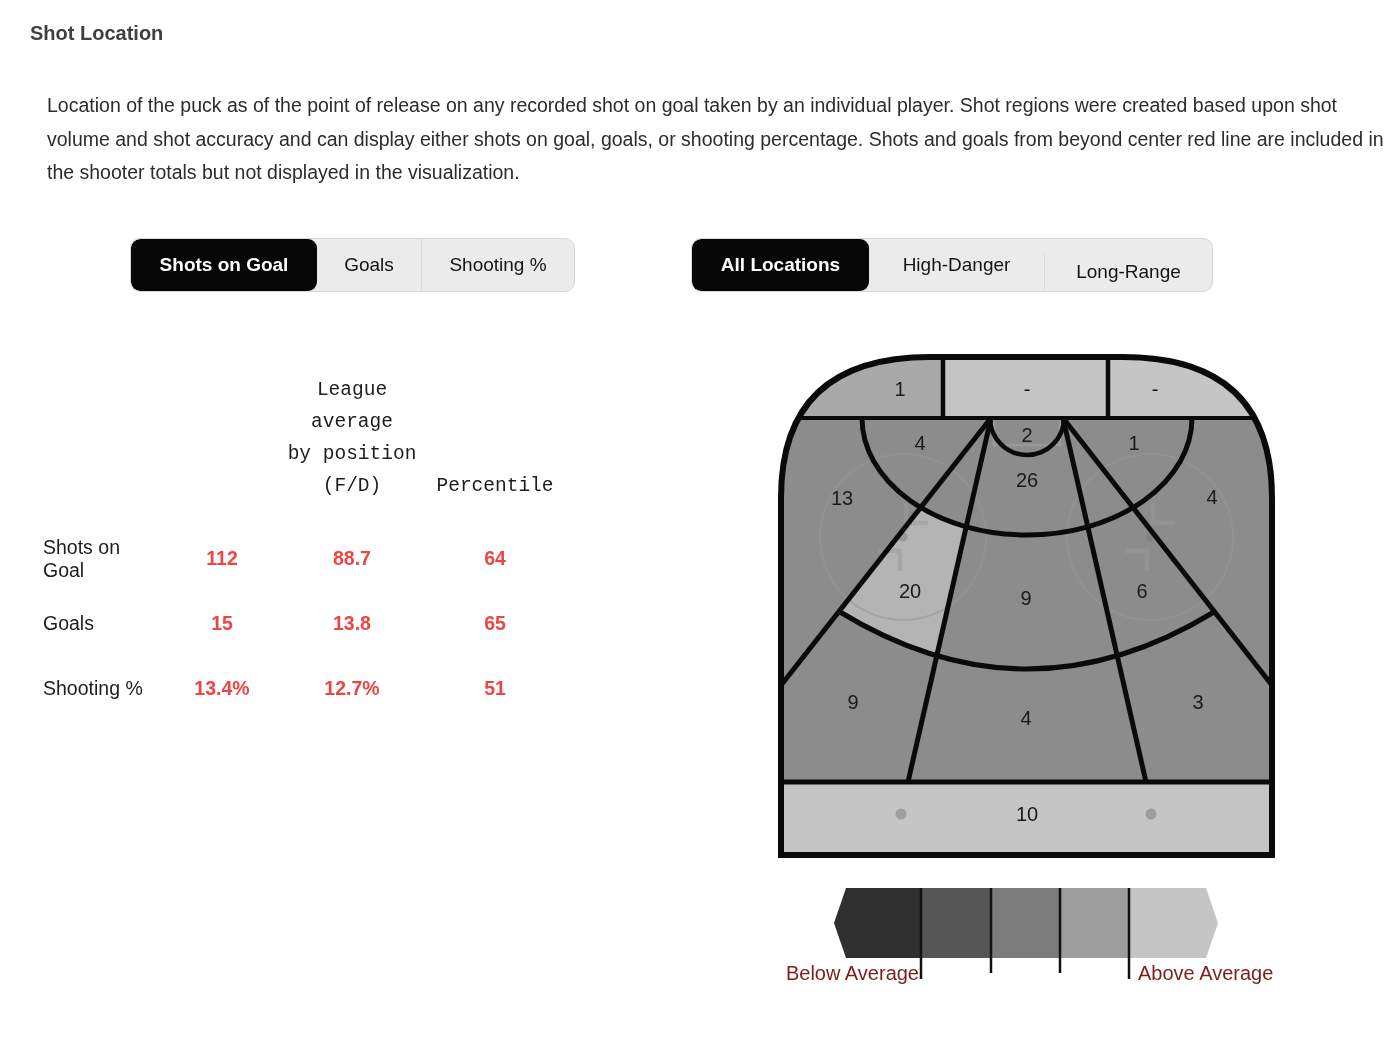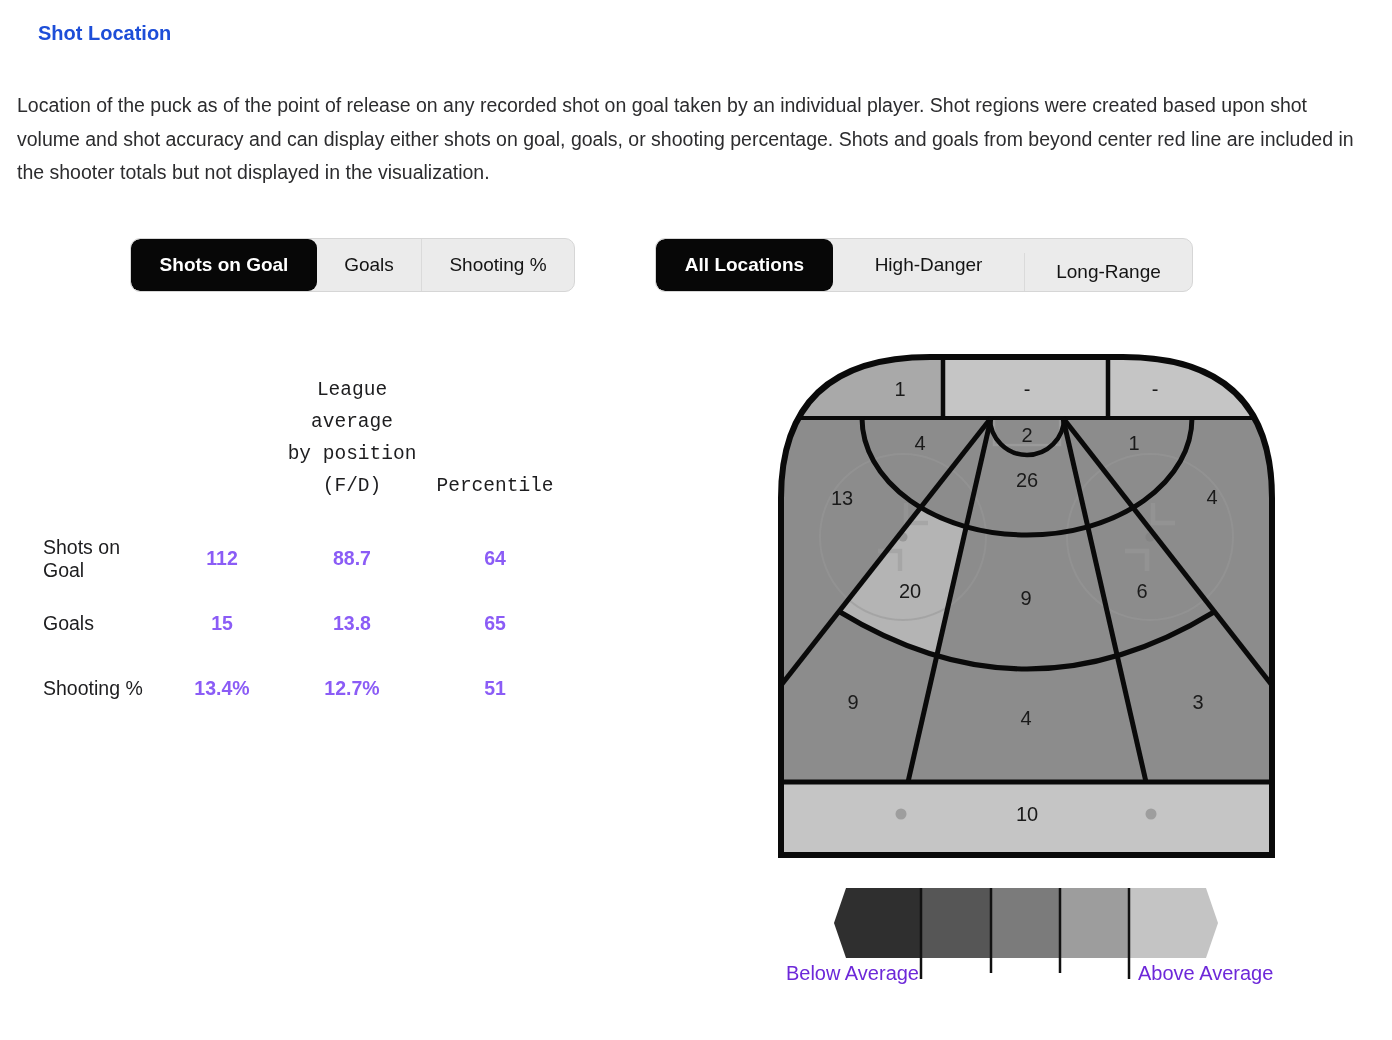--- a/index.html
+++ b/index.html
@@ -1,51 +1,51 @@
 <!DOCTYPE html>
 <html><head>
 <meta charset="utf-8">
 <style>
   html,body{margin:0;padding:0;}
   body{
     width:1392px;height:1040px;position:relative;background:#ffffff;
     font-family:"Liberation Sans", sans-serif;color:#1c1c1e;overflow:hidden;
   }
-  .page-title{position:absolute;left:30px;top:22px;font-size:20px;font-weight:700;color:#1d4ed8;margin-left:8px;}
-  .desc{position:absolute;left:17px;top:89px;width:1340px;font-size:19.5px;line-height:33.5px;color:#2c2c2e;}
+  .page-title{position:absolute;left:30px;top:22px;font-size:20px;font-weight:700;color:#404040;}
+  .desc{position:absolute;left:47px;top:89px;width:1340px;font-size:19.5px;line-height:33.5px;color:#2c2c2e;}
   .seg-group{position:absolute;display:flex;background:#ebebeb;border:1px solid #d6d6d6;border-radius:10px;height:54px;box-sizing:border-box;overflow:hidden;align-items:stretch;}
   .seg{display:flex;align-items:center;justify-content:center;font-size:19px;color:#141414;white-space:nowrap;}
   .seg.bordered{border-left:1px solid #dadada;}
   .seg.active{background:#070707;color:#ffffff;border-radius:9px;font-weight:600;}
   .stats{position:absolute;left:43px;top:374px;}
   .grid{display:grid;grid-template-columns:119px 120px 140px 146px;font-family:Liberation Mono, monospace;}
   .hcell{font-size:19.5px;color:#1d1d1f;text-align:center;line-height:32px;align-self:end;}
   .rrow{display:grid;grid-template-columns:119px 120px 140px 146px;height:65px;align-items:center;}
   .rlabel{font-size:19.5px;text-align:left;color:#1d1d1f;}
-  .rval{font-size:19.5px;font-weight:700;text-align:center;color:#8b5cf6;}
+  .rval{font-size:19.5px;font-weight:700;text-align:center;color:#ef4444;}
   .rows{margin-top:24px;}
   .rink{position:absolute;left:778px;top:352px;}
   .legend{position:absolute;left:830px;top:880px;}
-  .legend-label{position:absolute;top:962px;font-size:20px;color:#6d28d9;}
+  .legend-label{position:absolute;top:962px;font-size:20px;color:#7f1d1d;}
   .legend-label.below{left:700px;width:219px;text-align:right;}
   .legend-label.above{left:1138px;}
 </style>
 </head>
 <body>
 
 <div class="page-title">Shot Location</div>
 <div class="desc">Location of the puck as of the point of release on any recorded shot on goal taken by an individual player. Shot regions were created based upon shot volume and shot accuracy and can display either shots on goal, goals, or shooting percentage. Shots and goals from beyond center red line are included in the shooter totals but not displayed in the visualization.</div>
 
 <div class="seg-group" style="left:130px;top:238px;">
   <div class="seg active" style="width:186px;">Shots on Goal</div>
   <div class="seg" style="width:104px;">Goals</div>
   <div class="seg bordered" style="width:152px;">Shooting %</div>
 </div>
 
-<div class="seg-group" style="left:655px;top:238px;gap:8px;">
+<div class="seg-group" style="left:691px;top:238px;">
   <div class="seg active" style="width:177px;">All Locations</div>
   <div class="seg" style="width:175px;">High-Danger</div>
   <div class="seg bordered" style="width:167px;margin-top:14px;">Long-Range</div>
 </div>
 
 <div class="stats">
   <div class="grid">
     <div></div>
       <div></div>
     <div class="hcell">

